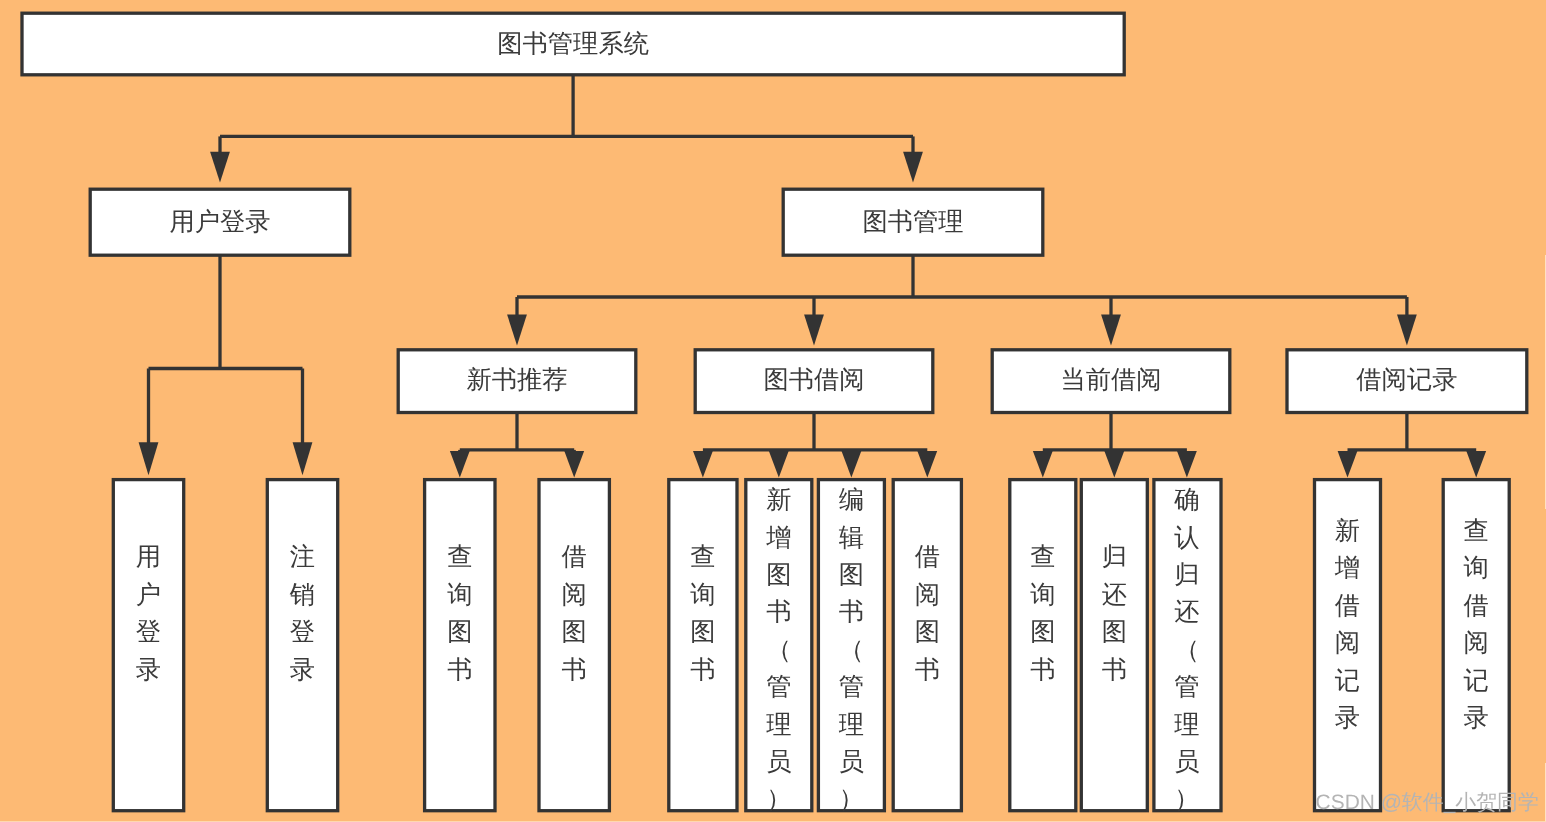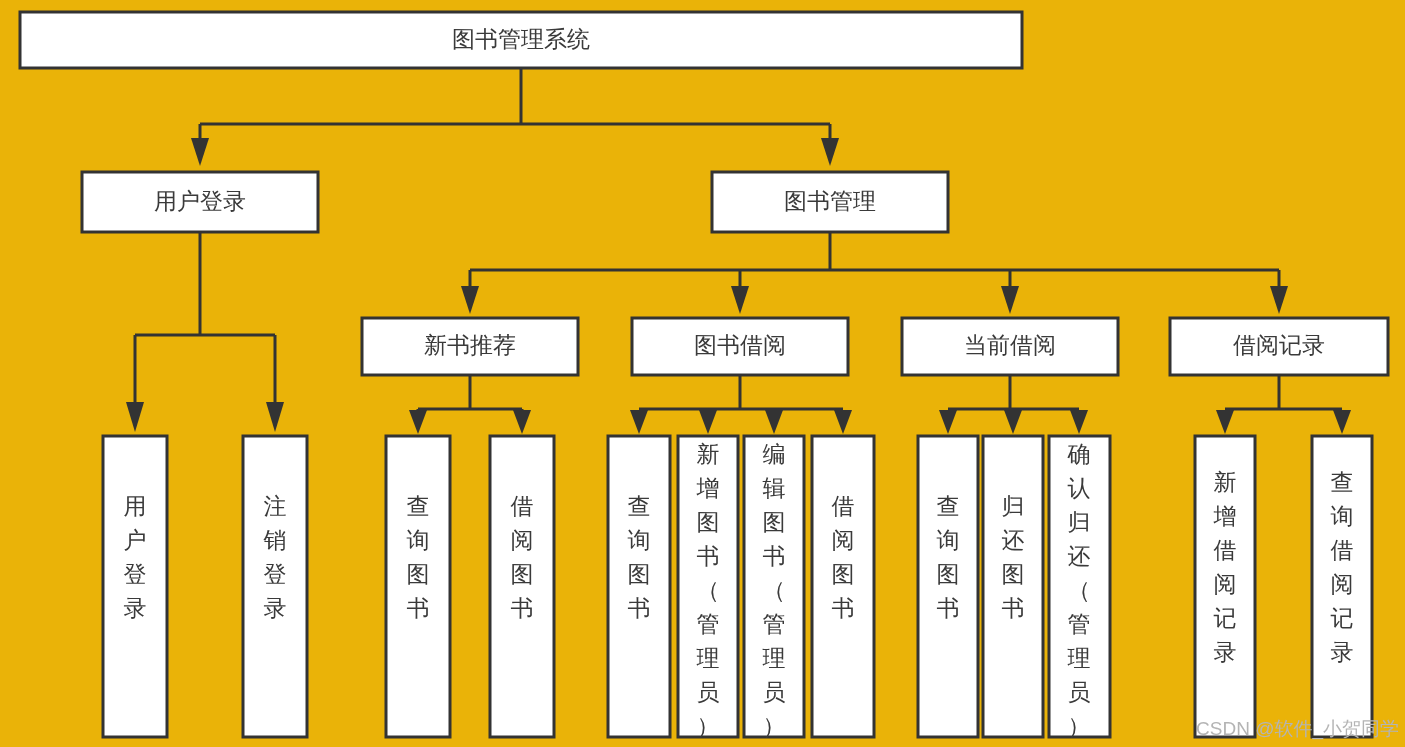--- a/index.html
+++ b/index.html
@@ -10,21 +10,21 @@
   body {
     width: 1405px;
     height: 747px;
     font-family: "Liberation Sans", "DejaVu Sans", sans-serif;
     overflow: hidden;
   }
   #diagram-root {
     position: relative;
     width: 1405px;
     height: 747px;
-    background: #eab308;
+    background: #fdba74;
   }
   svg.diagram-canvas {
     display: block;
     width: 1405px;
     height: 747px;
   }
   .node-box {
     fill: #ffffff;
     stroke: #333333;
     stroke-width: 3;

